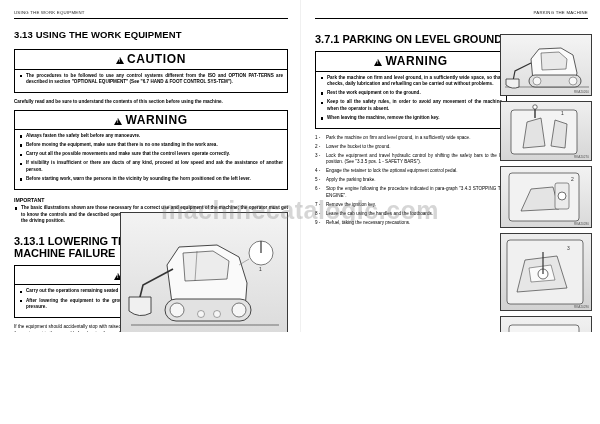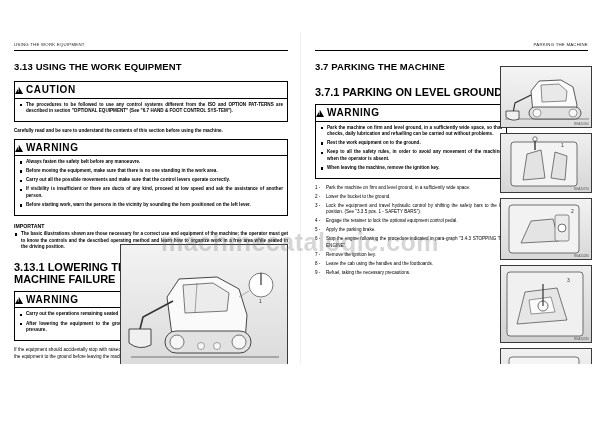--- a/index.html
+++ b/index.html
@@ -7,21 +7,20 @@
     margin: 0; padding: 0;
     width: 600px; height: 424px;
     background: #ffffff;
     font-family: "Liberation Sans", sans-serif;
   }
   .page {
     position: relative;
     width: 600px; height: 332px;
     background: #fff;
     overflow: hidden;
-    margin-top: 32px;
   }
   .page-half {
     position: absolute;
     top: 0;
     width: 300px; height: 424px;
     padding: 10px 12px 0 14px;
   }
   .left-half { left: 0; }
   .right-half { left: 300px; border-left: 1px solid #f0f0f0; }
 
@@ -50,22 +49,22 @@
     font-weight: bold;
     color: #000;
     margin: 10px 0 6px 0;
   }
 
   .box {
     border: 0.8px solid #000;
     margin-bottom: 6px;
   }
   .box-title {
-    text-align: left;
-    font-size: 10px;
+    text-align: center;
+    font-size: 12px;
     font-weight: bold;
     letter-spacing: 0.6px;
     padding: 2px 0 2.5px 0;
     border-bottom: 0.8px solid #000;
   }
   .tri {
     display: inline-block;
     width: 0; height: 0;
     border-left: 4px solid transparent;
     border-right: 4px solid transparent;
@@ -303,21 +302,20 @@
       <span class="pg">152</span>
       <span class="code">WEAM011300</span>
     </div>
   </div>
 
   <div class="page-half right-half">
     <div class="run-head right">PARKING THE MACHINE</div>
     <div class="rule"></div>
 
     <div class="right-text">
-      <h2 class="sect">3.7  PARKING THE MACHINE</h2>
       <h3 class="sub" style="margin-top:14px">3.7.1  PARKING ON LEVEL GROUND</h3>
 
       <div class="box">
         <div class="box-title">
           <span class="tri"></span><span>WARNING</span>
         </div>
         <div class="box-body">
           <ul class="bul">
             <li>Park the machine on firm and level ground, in a sufficiently wide space, so that checks, daily lubrication and refuelling can be carried out without problems.</li>
             <li>Rest the work equipment on to the ground.</li>

